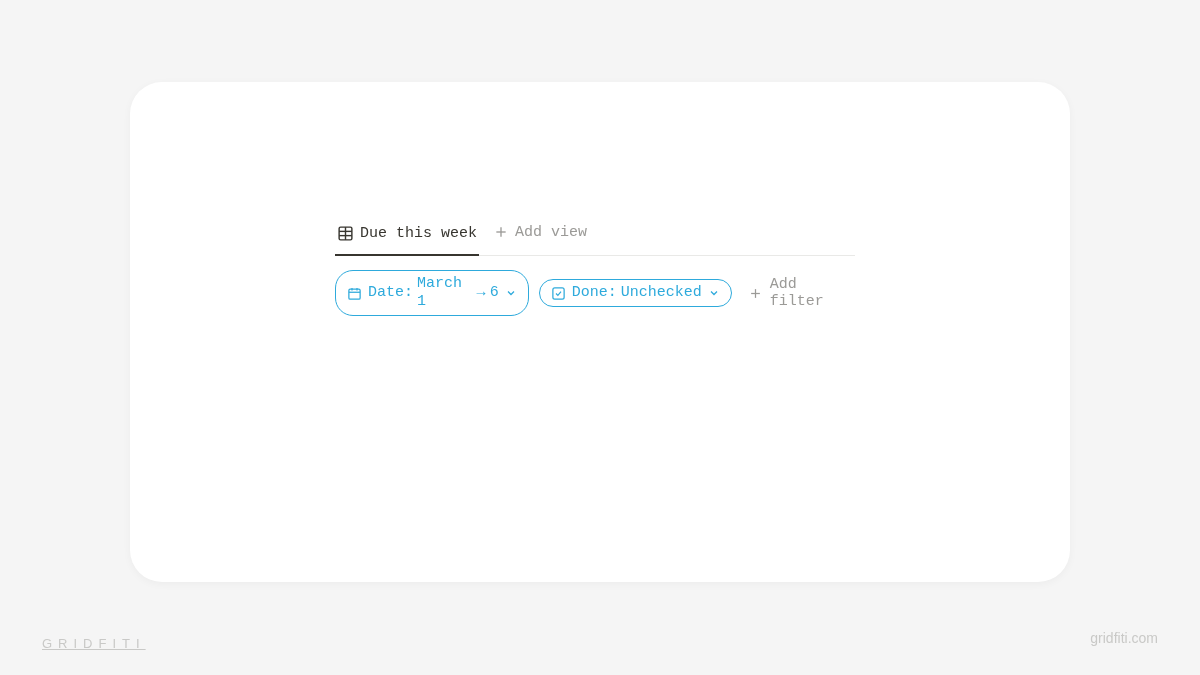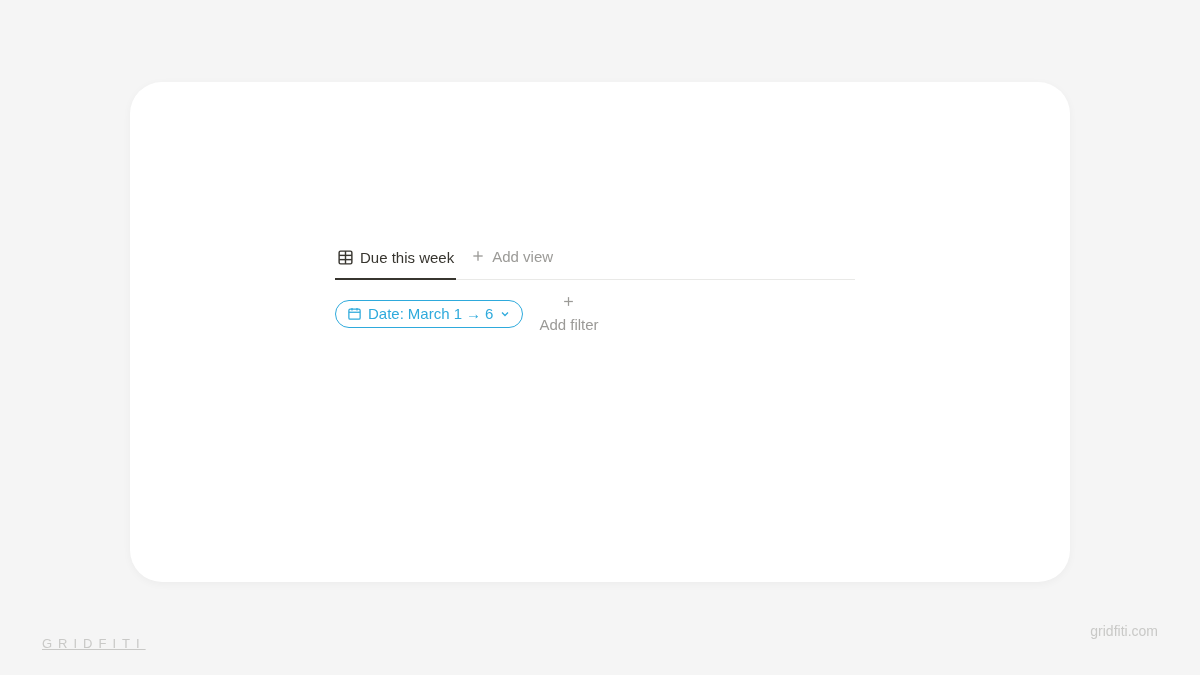--- a/index.html
+++ b/index.html
@@ -20,23 +20,24 @@
       top: 82px;
       left: 130px;
       width: 940px;
       height: 500px;
       background: #ffffff;
       border-radius: 32px;
       box-shadow: 0 2px 8px rgba(0,0,0,0.04);
     }
     .content {
       position: absolute;
-      top: 162px;
+      top: 138px;
       left: 205px;
       width: 520px;
+      font-family: Liberation Mono, monospace;
     }
     .tabs-row {
       display: flex;
       align-items: center;
       border-bottom: 1px solid #e9e9e7;
       height: 36px;
     }
     .tab {
       display: flex;
       align-items: center;
@@ -115,40 +116,39 @@
       gap: 4px;
     }
     .add-filter {
       display: flex;
       align-items: center;
       gap: 7px;
       color: #9b9a97;
       font-size: 15px;
       cursor: pointer;
       margin-left: 6px;
-      flex-direction: column;
     }
     .add-filter .plus {
       width: 15px;
       height: 15px;
     }
     .watermark-left {
       position: absolute;
       left: 42px;
       bottom: 24px;
       font-size: 13px;
       letter-spacing: 6px;
       color: #c9c9c7;
       font-weight: 400;
       text-decoration: underline;
     }
     .watermark-right {
       position: absolute;
       right: 42px;
-      bottom: 36px;
+      bottom: 29px;
       font-size: 14px;
       color: #c9c9c7;
     }
   </style>
 </head>
 <body>
 
 <div class="card">
   <div class="content">
 
@@ -193,20 +193,37 @@
           <span>→</span>
           <span>6</span>
         </span>
         <span>
           <svg width="12" height="12" viewBox="0 0 24 24" fill="none" stroke="#2eaadc" stroke-width="2.5">
             <polyline points="6 9 12 15 18 9"></polyline>
           </svg>
         </span>
       </div>
 
+      <div class="filter-chip">
+        <span>
+          <svg width="15" height="15" viewBox="0 0 24 24" fill="none" stroke="#2eaadc" stroke-width="2">
+            <rect x="3" y="3" width="18" height="18" rx="3"></rect>
+            <polyline points="8 12 11 15 16 9"></polyline>
+          </svg>
+        </span>
+        <span class="chip-text">
+          <span>Done:</span>
+          <span>Unchecked</span>
+        </span>
+        <span>
+          <svg width="12" height="12" viewBox="0 0 24 24" fill="none" stroke="#2eaadc" stroke-width="2.5">
+            <polyline points="6 9 12 15 18 9"></polyline>
+          </svg>
+        </span>
+      </div>
 
       <div class="add-filter">
         <span class="plus">
           <svg width="15" height="15" viewBox="0 0 24 24" fill="none" stroke="#9b9a97" stroke-width="2">
             <line x1="12" y1="5" x2="12" y2="19"></line>
             <line x1="5" y1="12" x2="19" y2="12"></line>
           </svg>
         </span>
         <span>Add filter</span>
       </div>

